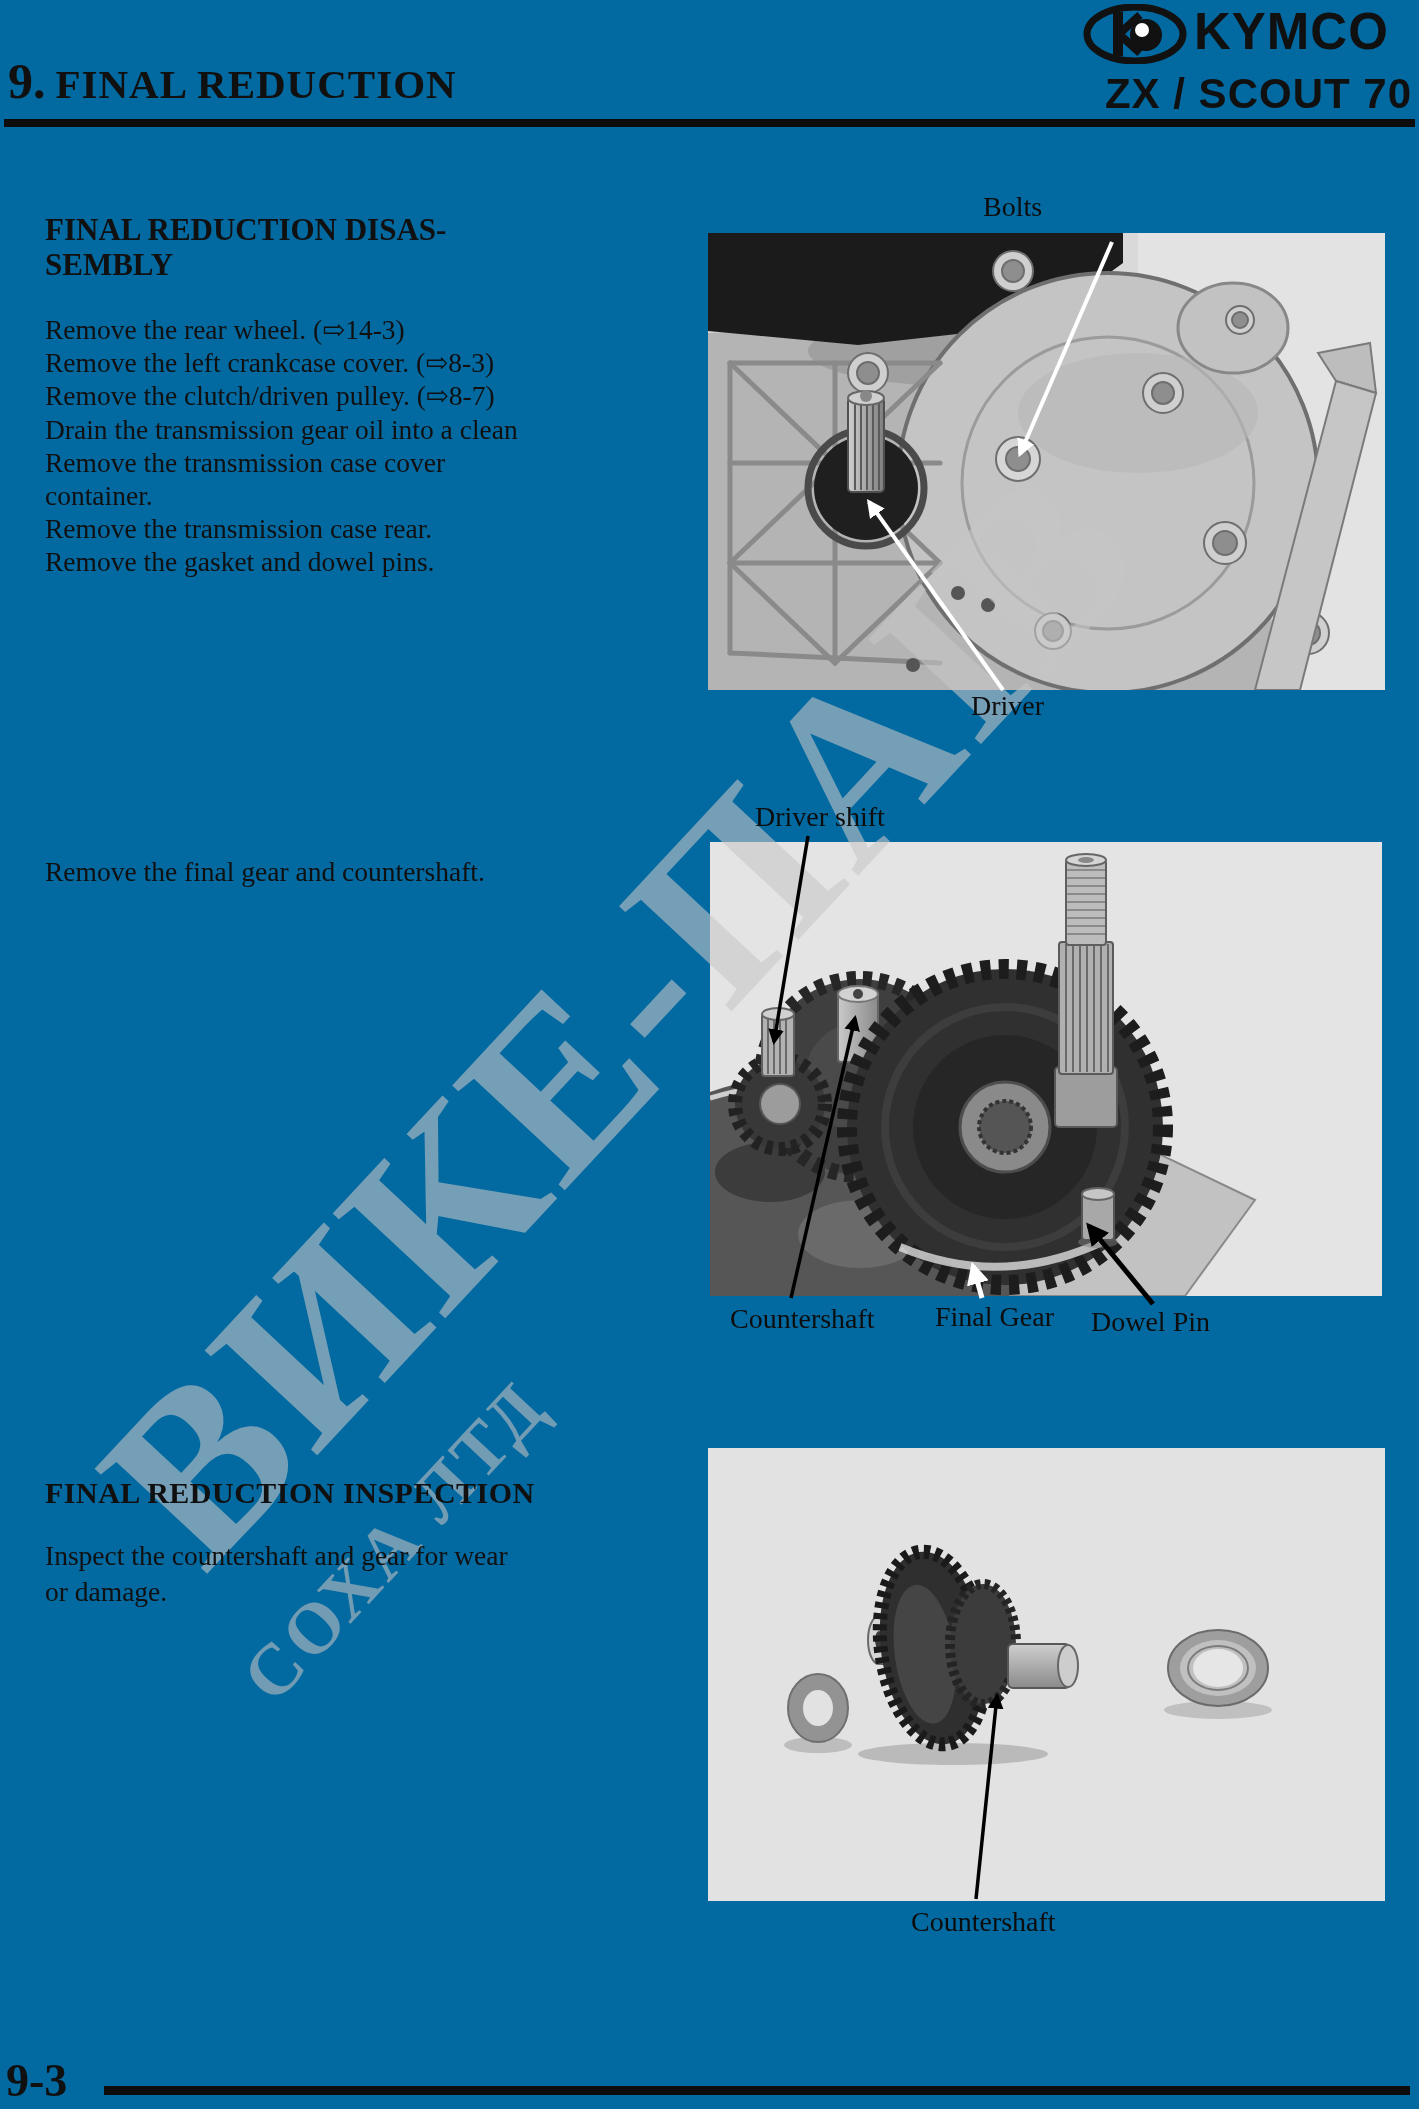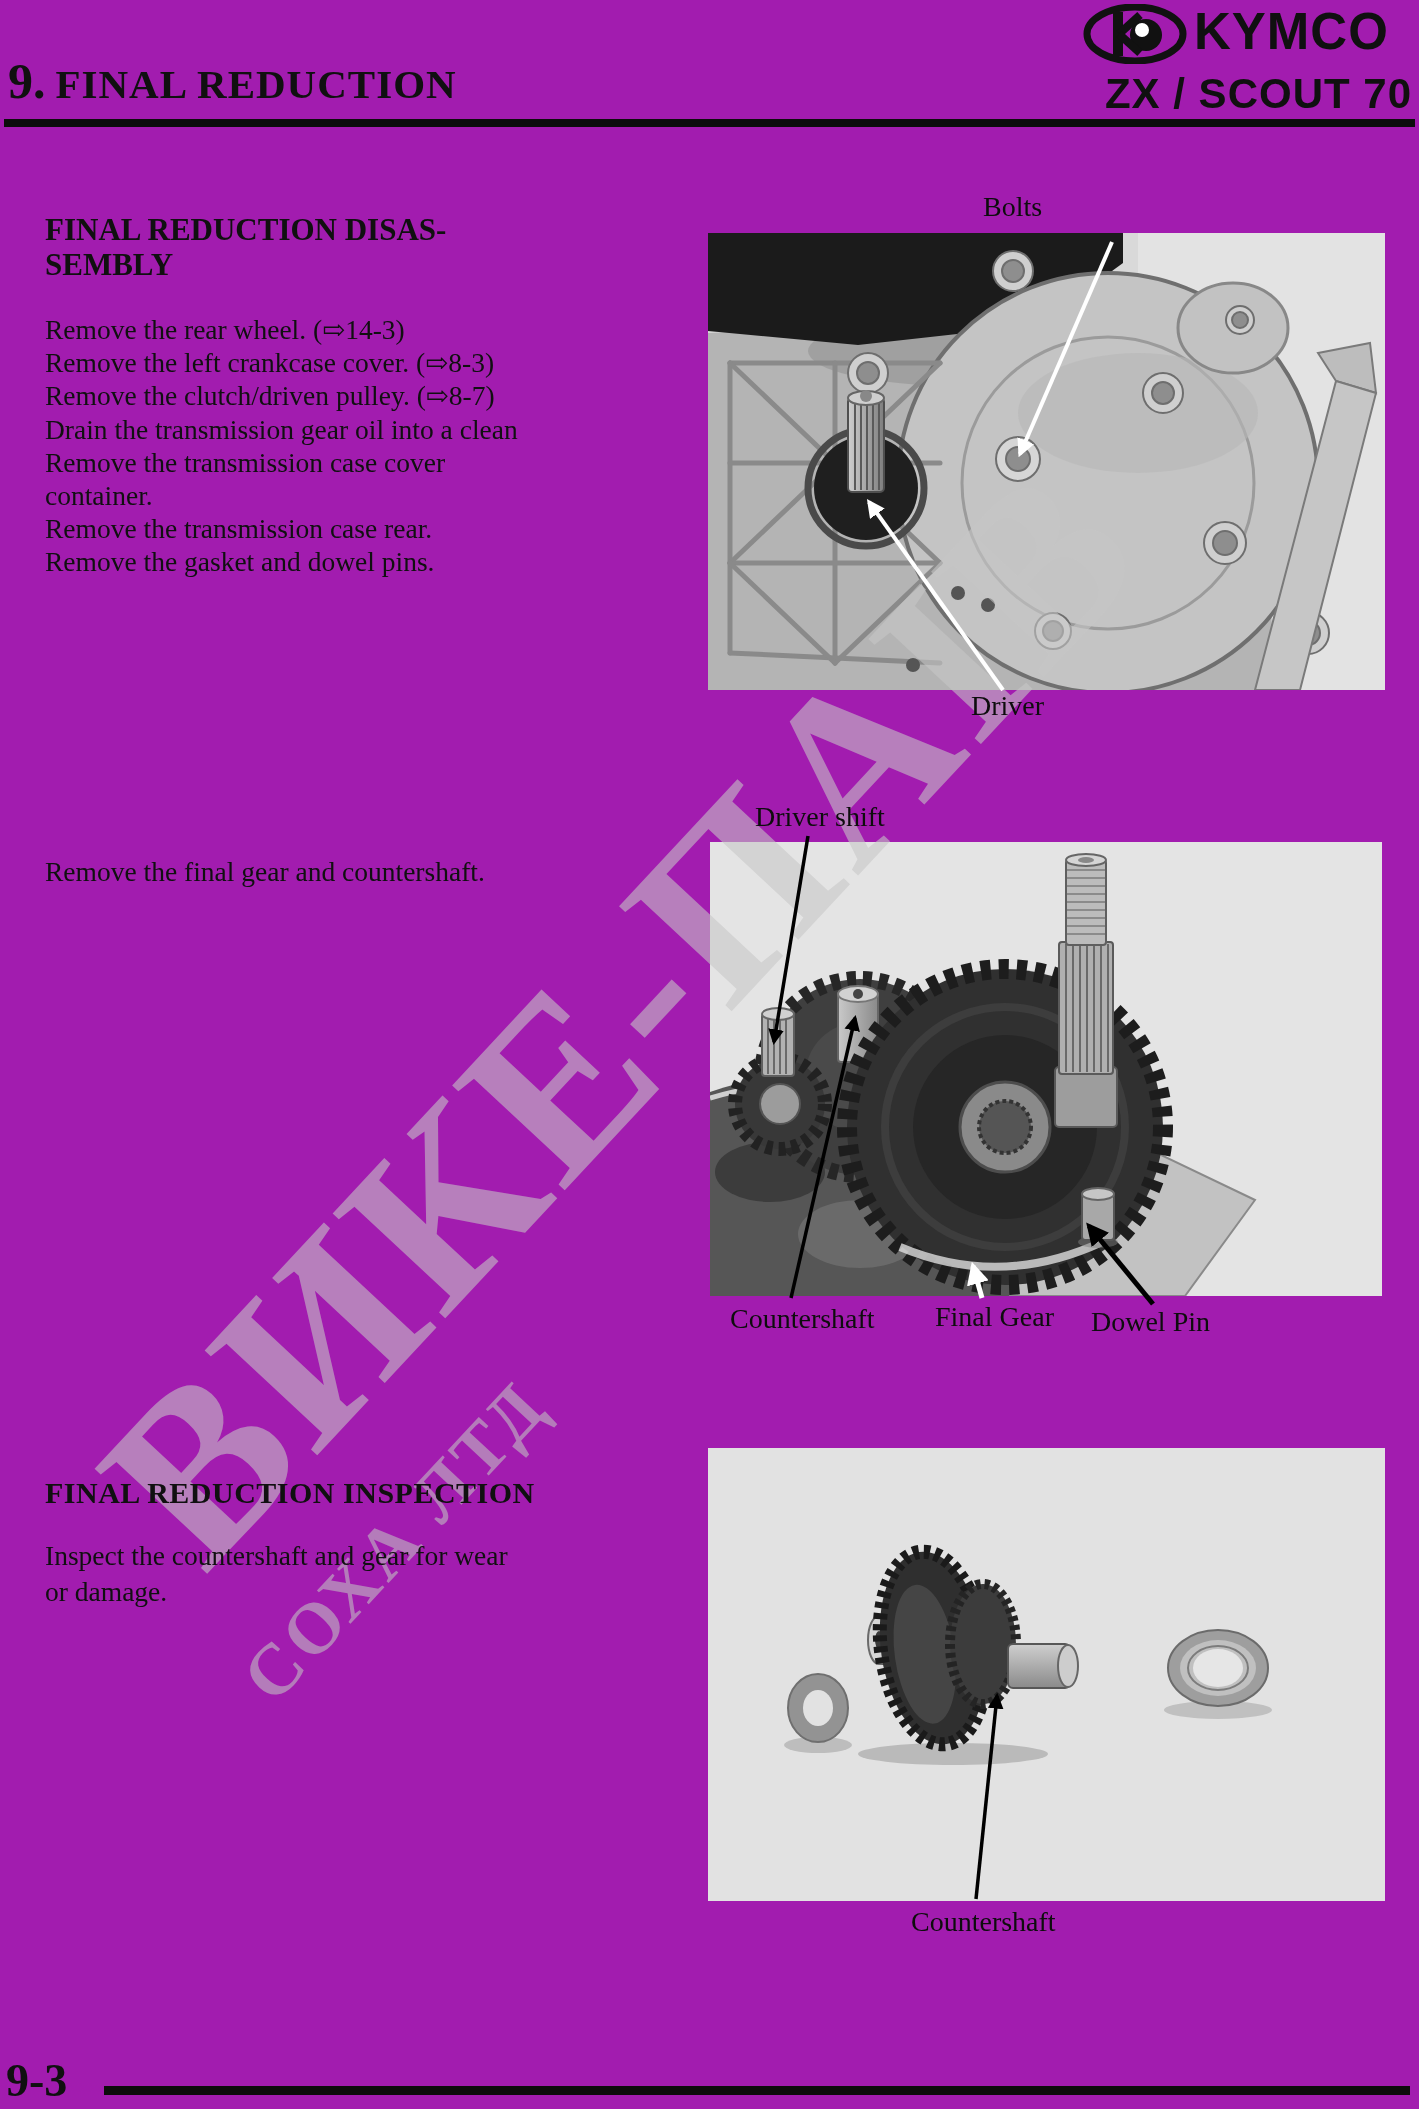--- a/index.html
+++ b/index.html
@@ -1,18 +1,18 @@
 <!DOCTYPE html>
 <html><head>
 <meta charset="utf-8">
 <style>
   html,body{margin:0;padding:0;background:#888;}
   .page{
     position:relative;width:1419px;height:2109px;margin:0 auto;
-    background:#a21caf;overflow:hidden;
+    background:#0369a1;overflow:hidden;
     font-family:"Liberation Serif","DejaVu Serif",serif;color:#101010;
   }
   .abs{position:absolute;}
   
   .h1{left:8px;top:52px;font-weight:bold;white-space:nowrap;z-index:5;}
   .h1 .num{font-size:50px;}
   .h1 .ttl{font-size:41px;margin-left:10px;letter-spacing:1px;}
   .brand-logo{left:1083px;top:4px;z-index:5;}
   .brand-text{left:1194px;top:2px;font-family:"Liberation Sans",sans-serif;
     font-weight:bold;font-size:51px;letter-spacing:1px;z-index:5;}

